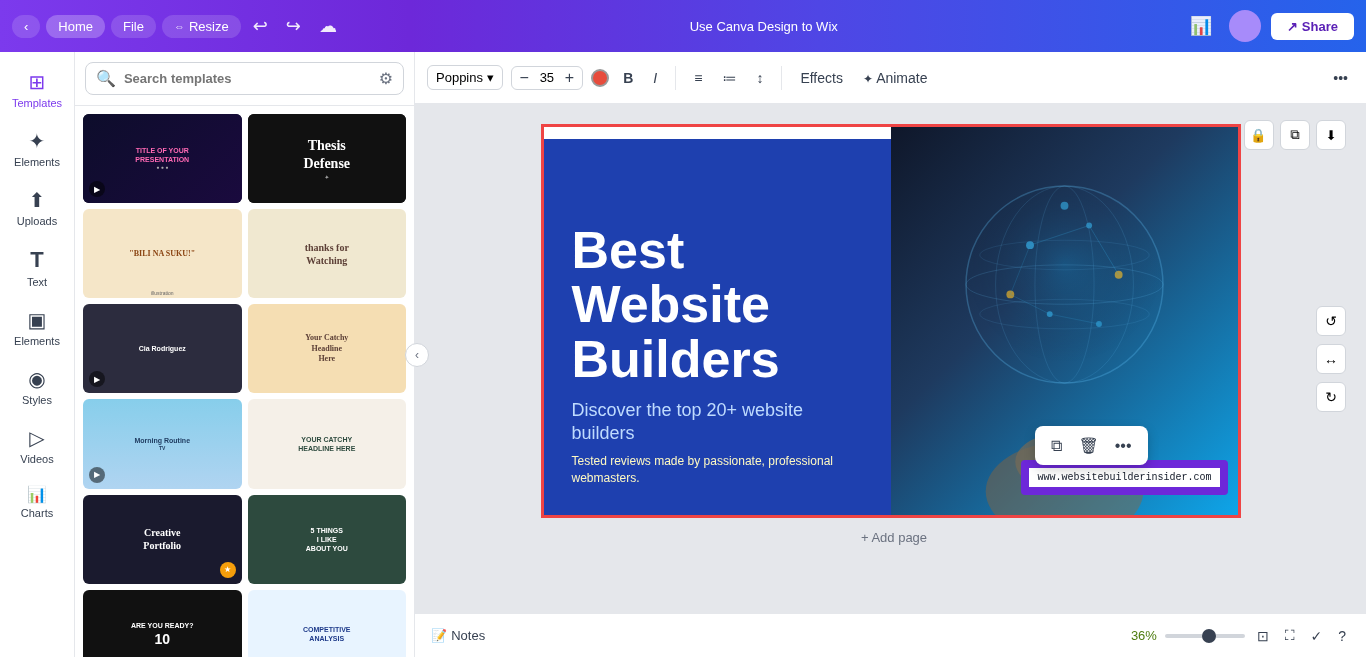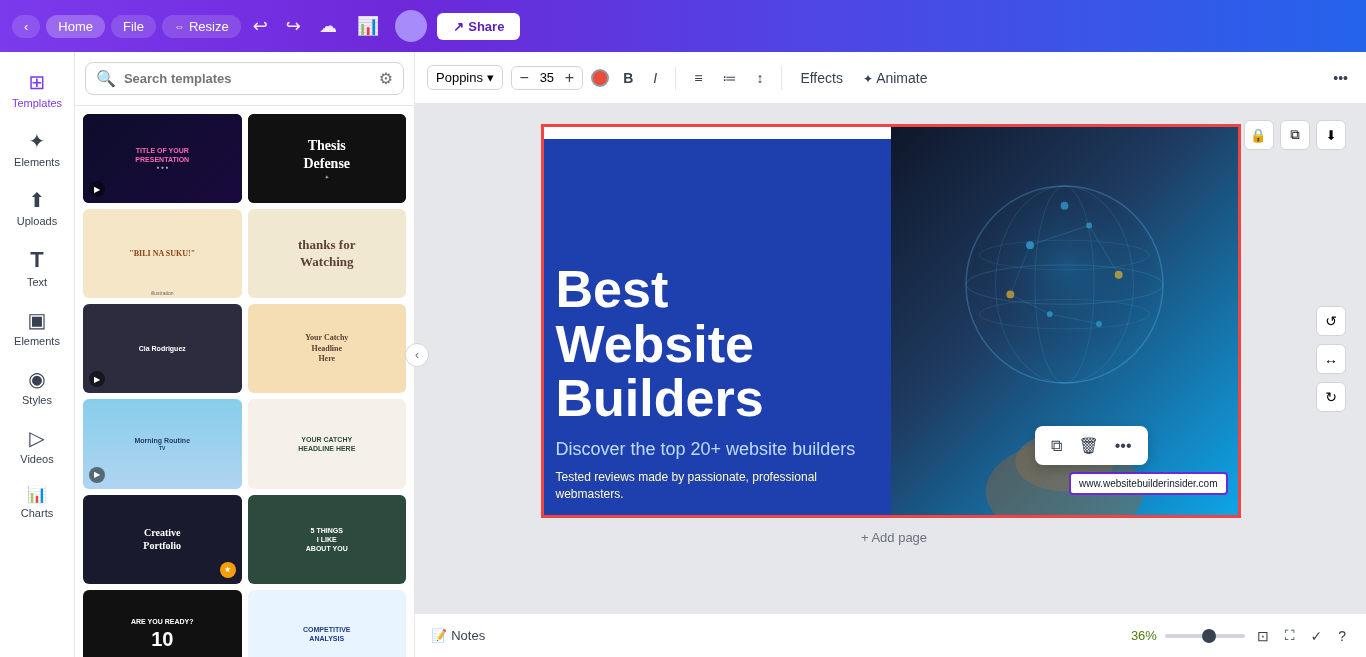--- a/index.html
+++ b/index.html
@@ -266,21 +266,21 @@
       border: 3px solid #ef4444;
     }
     .slide-left-panel {
       position: absolute;
       left: 0; top: 12px; bottom: 0;
       width: 50%;
       background: #1e40af;
       display: flex;
       flex-direction: column;
       justify-content: flex-end;
-      padding: 12px;
+      padding: 28px;
     }
     .slide-main-title {
       font-size: 52px;
       font-weight: 900;
       color: white;
       line-height: 1.05;
       margin-bottom: 12px;
     }
     .slide-subtitle {
       font-size: 18px;
@@ -305,26 +305,26 @@
       height: 100%;
       background: linear-gradient(135deg, #0f172a 0%, #1e3a5f 40%, #0ea5e9 100%);
       position: relative;
       overflow: hidden;
     }
     .url-bar {
       position: absolute;
       bottom: 20px;
       right: 10px;
       background: white;
-      border: 2px solid #6d28d9;
+      border: 8px solid #6d28d9;
       border-radius: 4px;
       padding: 4px 8px;
       font-size: 10px;
       color: #111827;
-      font-family: Liberation Sans, sans-serif;
+      font-family: Liberation Mono, monospace;
     }
     
     .slide-action-bar {
       position: absolute;
       bottom: 50px;
       right: 90px;
       background: white;
       border-radius: 8px;
       box-shadow: 0 4px 12px rgba(0,0,0,0.2);
       display: flex;
@@ -417,20 +417,23 @@
     <button class="topbar-nav-btn active">Home</button>
     <button class="topbar-nav-btn">File</button>
     <button class="topbar-nav-btn">
       <span style="font-size:11px;">⇔</span> 
         <span>Resize</span>
     </button>
     <button class="topbar-icon-btn">↩</button>
     <button class="topbar-icon-btn">↪</button>
     <button class="topbar-icon-btn">☁</button>
   </div>
+  <div class="topbar-center">
+    <span>Use Canva Design to Wix</span>
+  </div>
   <div class="topbar-right">
     <button class="topbar-icon-btn">📊</button>
     <div class="avatar"></div>
     <button class="share-btn">
       <span>↗</span>
       <span>Share</span>
     </button>
   </div>
 </div>
 
@@ -499,21 +502,21 @@
         </div>
 
         <div class="template-card" style="background:#f5e6c8;">
           <div class="tpl-text-overlay" style="color:#8B4513;font-family:serif;font-size:8px;">
             "BILI NA SUKU!"
           </div>
           <div style="position:absolute;bottom:2px;left:0;right:0;text-align:center;font-size:5px;color:#666;">illustration</div>
         </div>
 
         <div class="template-card" style="background:#f0e8d0;">
-          <div class="tpl-text-overlay" style="color:#5d4037;font-family:serif;font-size:13px;">
+          <div class="tpl-text-overlay" style="color:#5d4037;font-family:serif;font-size:10px;">
             thanks for<br>Watching
           </div>
         </div>
 
         <div class="template-card" style="background:#2c2c3e;">
           <div class="tpl-text-overlay" style="color:white;font-size:7px;">
             Cia Rodriguez
           </div>
           <div class="tpl-play-icon">▶</div>
         </div>
@@ -545,21 +548,21 @@
         </div>
 
         <div class="template-card" style="background:#2d4a3e;">
           <div class="tpl-text-overlay" style="color:white;font-size:7px;">
             5 THINGS<br>I LIKE<br>ABOUT YOU
           </div>
         </div>
 
         <div class="template-card" style="background:#111;">
           <div class="tpl-text-overlay" style="color:white;font-size:7px;">
-            ARE YOU READY?<br><span style="font-size:20px;font-weight:bold;">10</span>
+            ARE YOU READY?<br><span style="font-size:14px;font-weight:bold;">10</span>
           </div>
           <div class="tpl-play-icon">▶</div>
         </div>
 
         <div class="template-card" style="background:#e8f4ff;">
           <div class="tpl-text-overlay" style="color:#1e3a8a;font-size:7px;font-weight:bold;">
             COMPETITIVE<br>ANALYSIS
           </div>
         </div>
 

